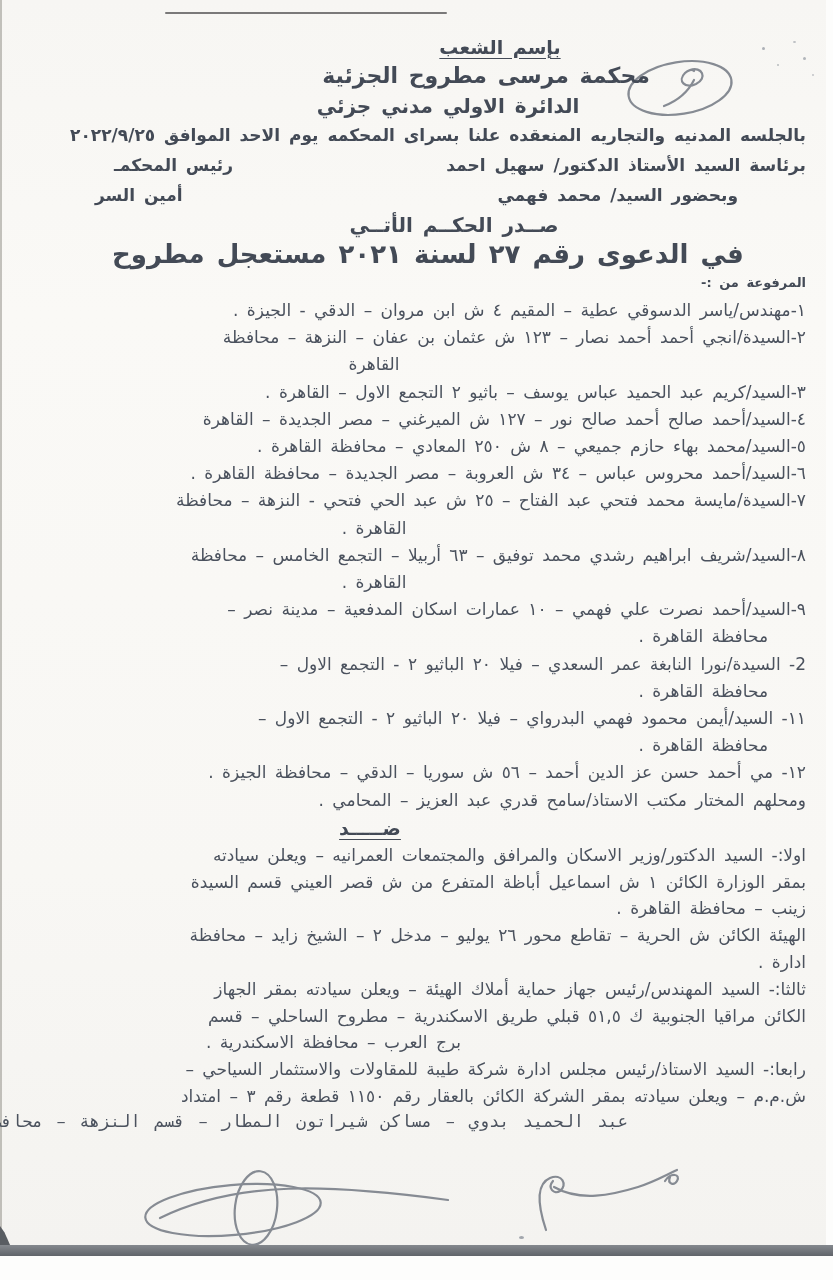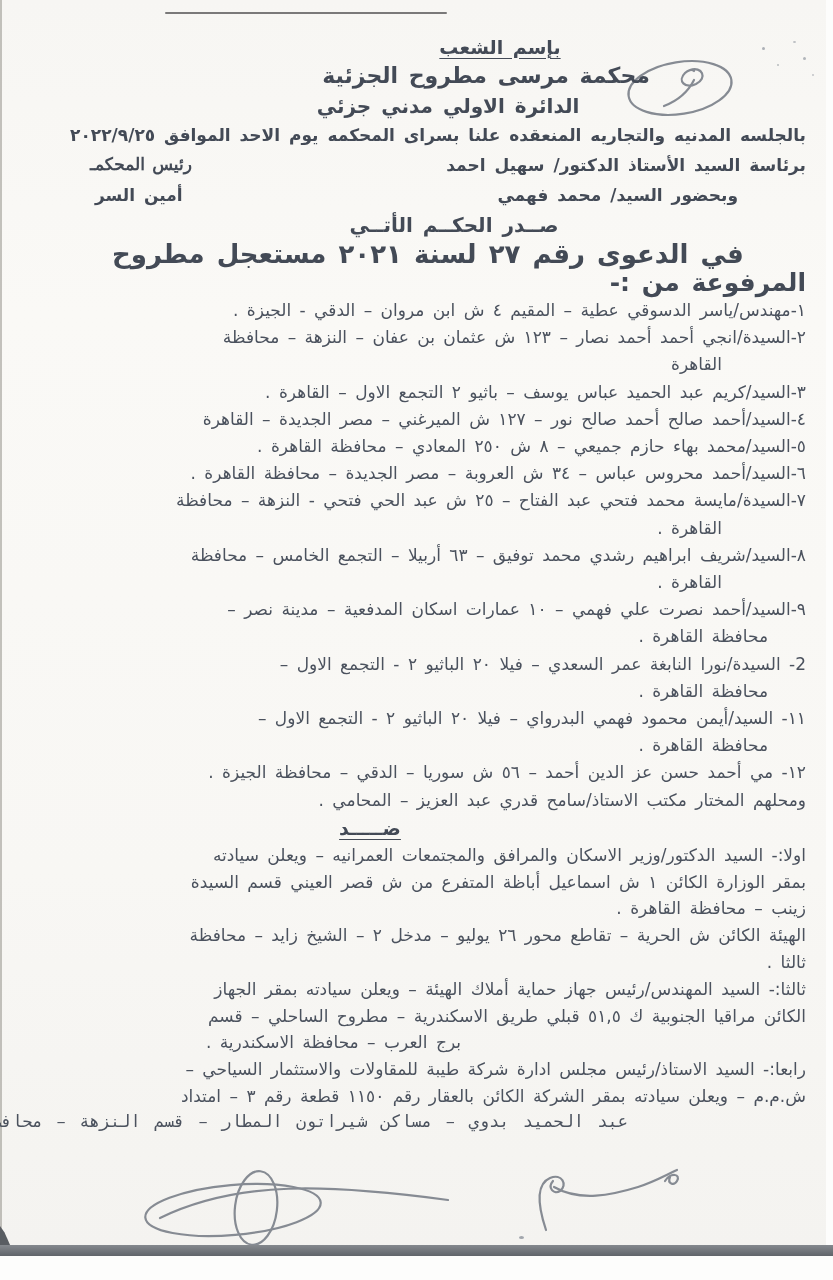--- a/index.html
+++ b/index.html
@@ -36,29 +36,29 @@
     color:#4b525e;font-size:17px;line-height:27.2px;word-spacing:3px;
   }
   .bold{font-weight:bold;color:#434a56;}
   .c{text-align:center;}
   .u{text-decoration:underline;text-underline-offset:4px;}
   .h-bism{font-size:19px;line-height:26px;transform:translateX(84px);}
   .h-court{font-size:22px;line-height:31px;transform:translateX(70px);}
   .h-circ{font-size:20px;line-height:30px;transform:translateX(32px);}
   .session{line-height:29px;white-space:nowrap;}
   .hrow{display:flex;justify-content:space-between;line-height:30px;}
-  .t1{margin-left:64px;font-family:Liberation Serif, serif;}
+  .t1{margin-left:88px;}
   .t2{margin-left:69px;}
   .name2{margin-right:68px;}
   .sh1{font-size:20px;line-height:30px;transform:translateX(38px);letter-spacing:1px;}
   .sh2{font-size:26px;line-height:28px;transform:translateX(12px);}
-  .filedby{font-size:25px;line-height:29px;}
+  .filedby{font-size:13px;line-height:29px;}
   .pline{line-height:27.2px;white-space:nowrap;}
   .dline{line-height:26.8px;white-space:nowrap;}
-  .ind85{padding-right:84px;}
+  .ind85{padding-right:84px;text-align:center;}
   .ind40{padding-right:38px;}
   .ind350{padding-right:345px;}
   .ind180{padding-right:178px;font-family:Liberation Mono, monospace;}
   .vs{font-size:19px;line-height:28px;transform:translateX(-46px);}
   svg{position:absolute;}
   .ink{stroke:#868b93;stroke-width:2.2;fill:none;stroke-linecap:round;}
 </style>
 </head>
 <body>
 
@@ -128,21 +128,21 @@
       <span class="u bold">ضـــــد</span>
     </div>
 
     <div>
       <div class="dline">اولا:- السيد الدكتور/وزير الاسكان والمرافق والمجتمعات العمرانيه – ويعلن سيادته</div>
       <div class="dline">بمقر الوزارة الكائن ١ ش اسماعيل أباظة المتفرع من ش قصر العيني قسم السيدة</div>
       <div class="dline">زينب – محافظة القاهرة .</div>
     </div>
     <div>
       <div class="dline">الهيئة الكائن ش الحرية – تقاطع محور ٢٦ يوليو – مدخل ٢ – الشيخ زايد – محافظة</div>
-      <div class="dline">ثالثا .</div>
+      <div class="dline">ادارة .</div>
     </div>
     <div>
       <div class="dline">ثالثا:- السيد المهندس/رئيس جهاز حماية أملاك الهيئة – ويعلن سيادته بمقر الجهاز</div>
       <div class="dline">الكائن مراقيا الجنوبية ك ٥١,٥ قبلي طريق الاسكندرية – مطروح الساحلي – قسم</div>
       <div class="dline ind350">برج العرب – محافظة الاسكندرية .</div>
     </div>
     <div>
       <div class="dline">رابعا:- السيد الاستاذ/رئيس مجلس ادارة شركة طيبة للمقاولات والاستثمار السياحي –</div>
       <div class="dline">ش.م.م – ويعلن سيادته بمقر الشركة الكائن بالعقار رقم ١١٥٠ قطعة رقم ٣ – امتداد</div>
       <div class="dline ind180">عبد الحميد بدوي – مساكن شيراتون المطار – قسم النزهة – محافظة القاهرة .</div>

